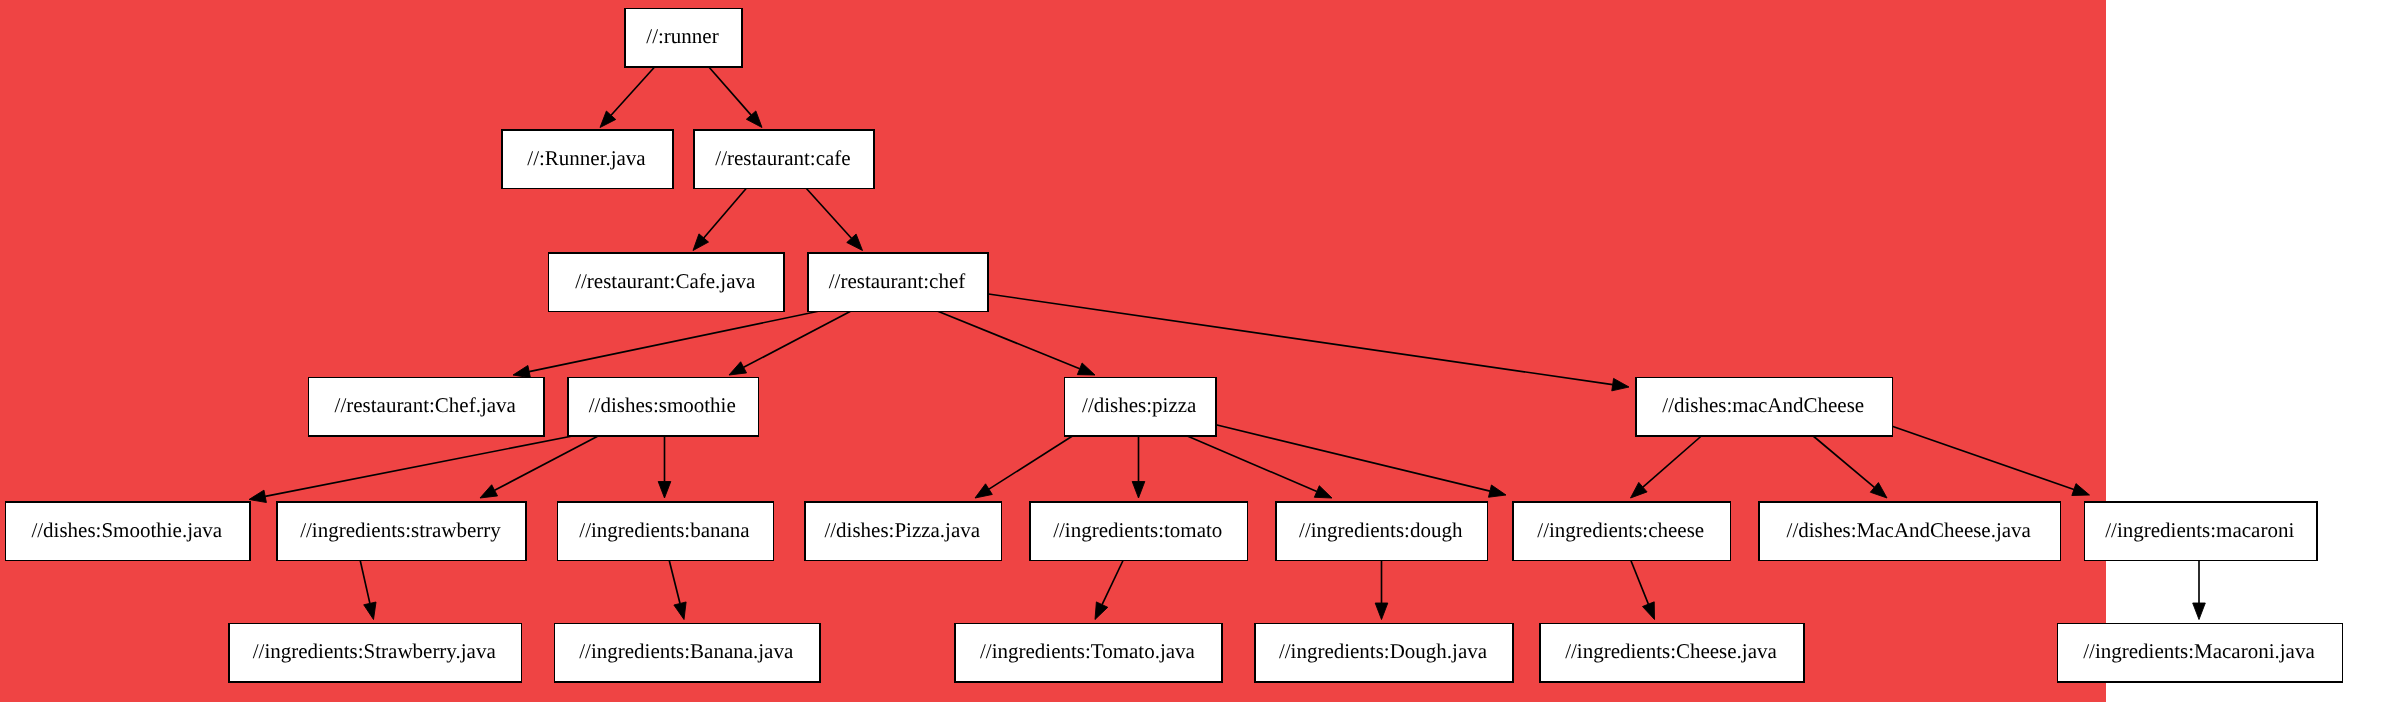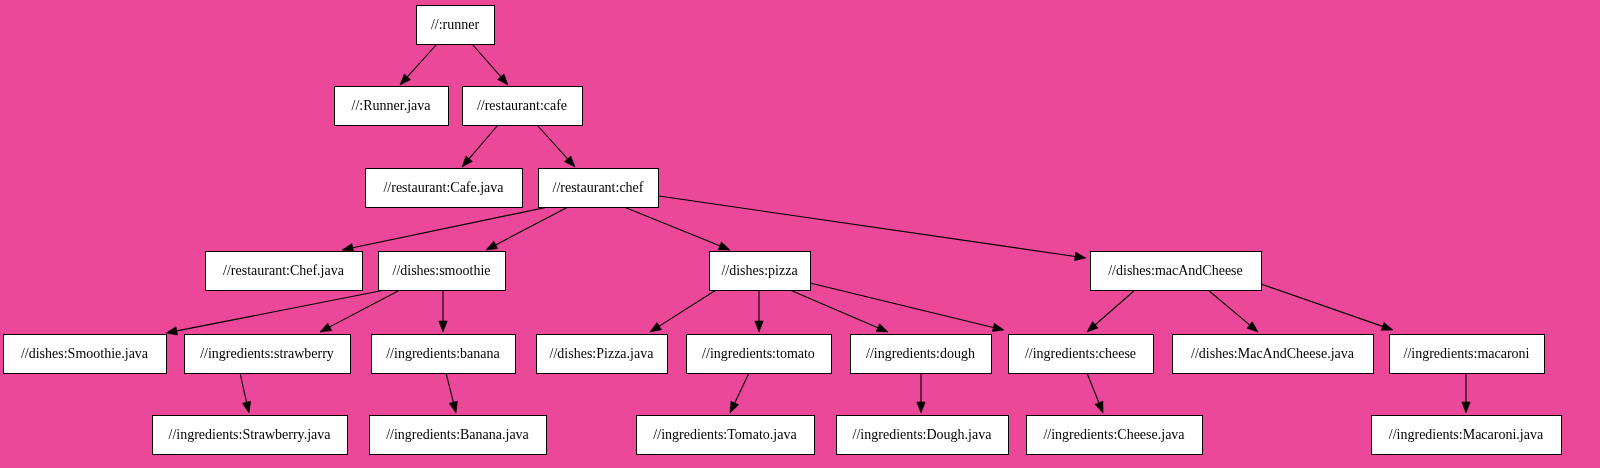--- a/index.html
+++ b/index.html
@@ -9,23 +9,23 @@
     background: #ffffff;
   }
   body {
     width: 1600px;
     height: 468px;
     overflow: hidden;
     font-family: "Liberation Serif", "DejaVu Serif", serif;
   }
   #graph-root {
     position: relative;
-    width: 1600px;
+    width: 1404px;
     height: 468px;
-    background: #ec4899;
+    background: #ef4444;
   }
   svg#graph-canvas {
     display: block;
     width: 1600px;
     height: 468px;
   }
   .node-box {
     fill: #ffffff;
     stroke: #000000;
     stroke-width: 1;

